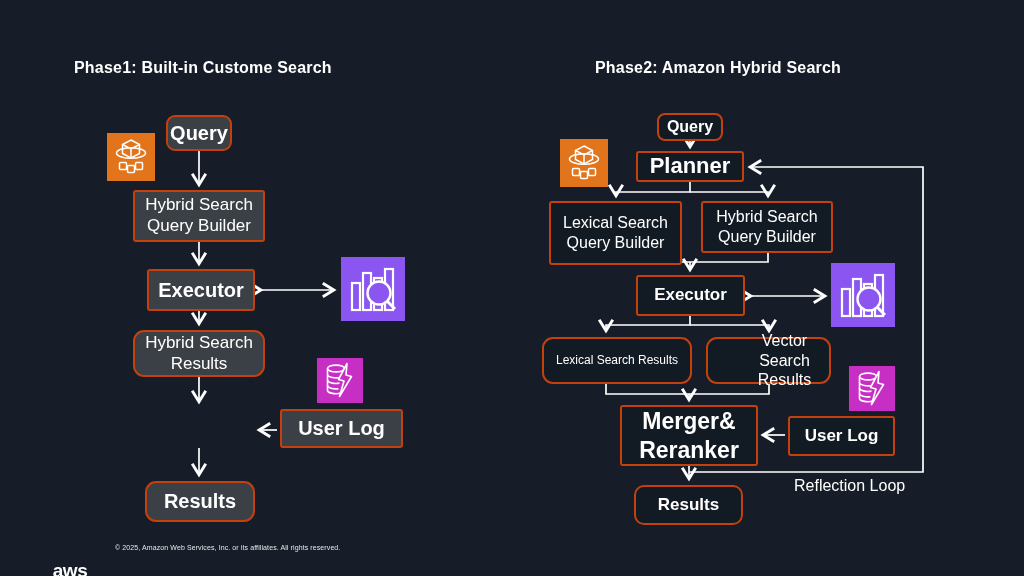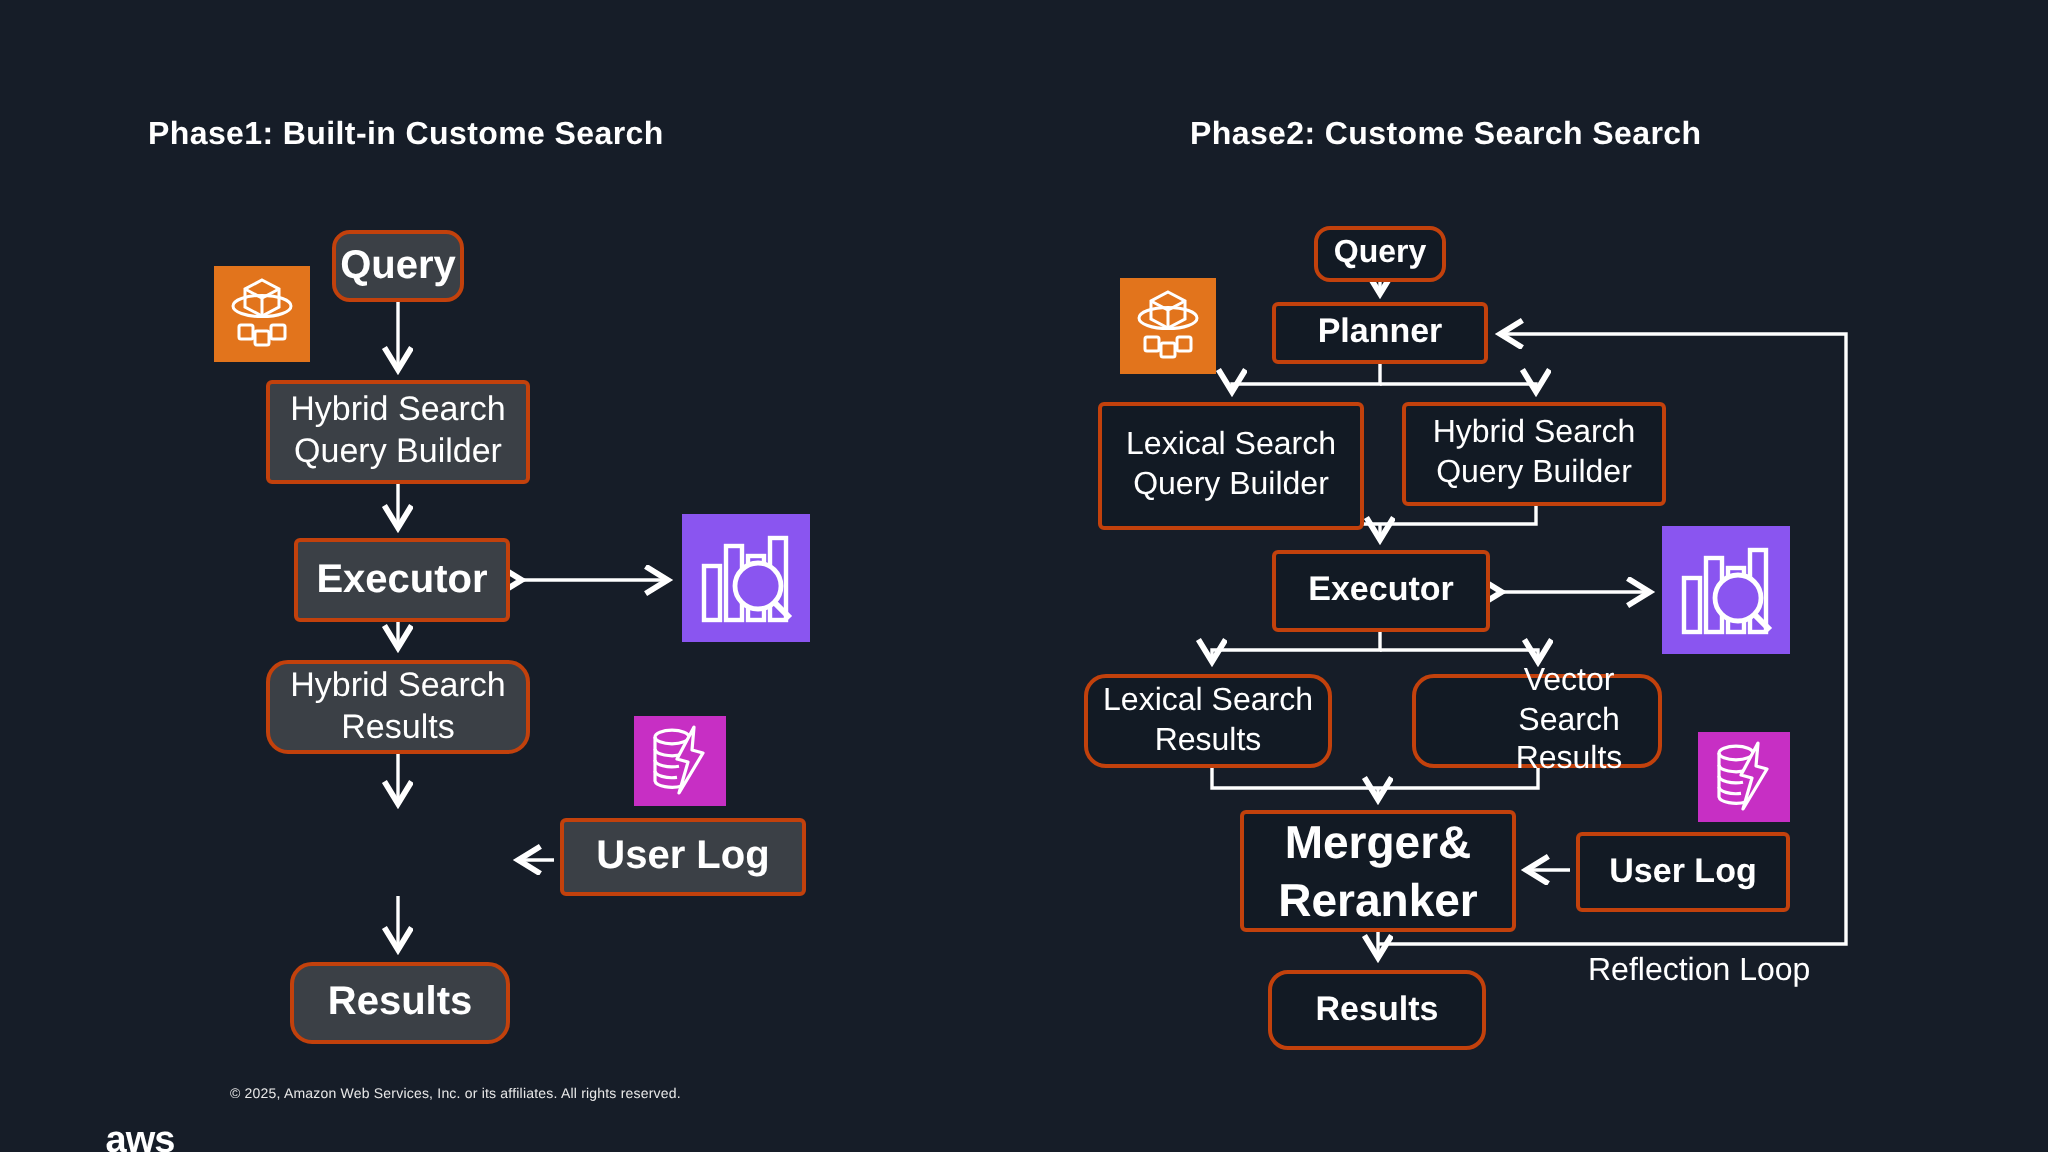--- a/index.html
+++ b/index.html
@@ -59,35 +59,35 @@
       <path d="M690,325 L769,325 L769,330" marker-end="url(#c)"></path>
       <path d="M606,384 L606,394 L769,394 L769,384"></path>
       <path d="M689,394 L689,399" marker-end="url(#c)"></path>
       <path d="M785,435 L764,435" marker-end="url(#c)"></path>
       <path d="M689,466 L689,478" marker-end="url(#c)"></path>
       <path d="M689,472 L923,472 L923,167 L751,167" marker-end="url(#c)"></path>
     </g>
   </svg>
 
   <div class="abs title" style="left:74px;top:59px;">Phase1: Built-in Custome Search</div>
-  <div class="abs title" style="left:595px;top:59px;">Phase2: Custome Search Search</div>
+  <div class="abs title" style="left:595px;top:59px;">Phase2: Amazon Hybrid Search</div>
 
   <div class="node p1 rd b" style="left:166px;top:115px;width:66px;height:36px;font-size:20px;border-radius:9px;">Query</div>
   <div class="node p1 sq" style="left:133px;top:190px;width:132px;height:52px;font-size:17px;">Hybrid Search Query Builder</div>
   <div class="node p1 sq b" style="left:147px;top:269px;width:108px;height:42px;font-size:20px;">Executor</div>
   <div class="node p1 rd" style="left:133px;top:330px;width:132px;height:47px;font-size:17px;">Hybrid Search Results</div>
   <div class="node p1 sq b" style="left:280px;top:409px;width:123px;height:39px;font-size:20px;">User Log</div>
   <div class="node p1 rd b" style="left:145px;top:481px;width:110px;height:41px;font-size:20px;">Results</div>
 
   <div class="node p2 b" style="left:657px;top:113px;width:66px;height:28px;font-size:16px;border-radius:8px;">Query</div>
-  <div class="node p2 sq b" style="left:636px;top:151px;width:108px;height:31px;font-size:17px;">Planner</div>
+  <div class="node p2 sq b" style="left:636px;top:151px;width:108px;height:31px;font-size:22px;">Planner</div>
   <div class="node p2 sq" style="left:549px;top:201px;width:133px;height:64px;font-size:16px;">Lexical Search Query Builder</div>
   <div class="node p2 sq" style="left:701px;top:201px;width:132px;height:52px;font-size:16px;">Hybrid Search Query Builder</div>
   <div class="node p2 sq b" style="left:636px;top:275px;width:109px;height:41px;font-size:17px;">Executor</div>
-  <div class="node p2 rd" style="left:542px;top:337px;width:124px;height:47px;font-size:16px;">Lexical Search Results</div>
+  <div class="node p2 rd" style="left:542px;top:337px;width:150px;height:47px;font-size:12px;">Lexical Search Results</div>
   <div class="node p2 rd" style="left:706px;top:337px;width:125px;height:47px;font-size:16px;padding-left:34px;">Vector Search Results</div>
   <div class="node p2 sq b" style="left:620px;top:405px;width:138px;height:61px;font-size:23px;">Merger&amp; Reranker</div>
   <div class="node p2 sq b" style="left:788px;top:416px;width:107px;height:40px;font-size:17px;">User Log</div>
   <div class="node p2 rd b" style="left:634px;top:485px;width:109px;height:40px;font-size:17px;border-radius:10px;">Results</div>
 
   <div class="refl-label" style="left:794px;top:477px;">Reflection Loop</div>
 
   <svg class="icon" style="left:107px;top:133px;" width="48" height="48" viewBox="0 0 48 48">
     <rect width="48" height="48" fill="#e2741c"></rect>
     <g stroke="#fff" stroke-width="1.5" fill="none">

